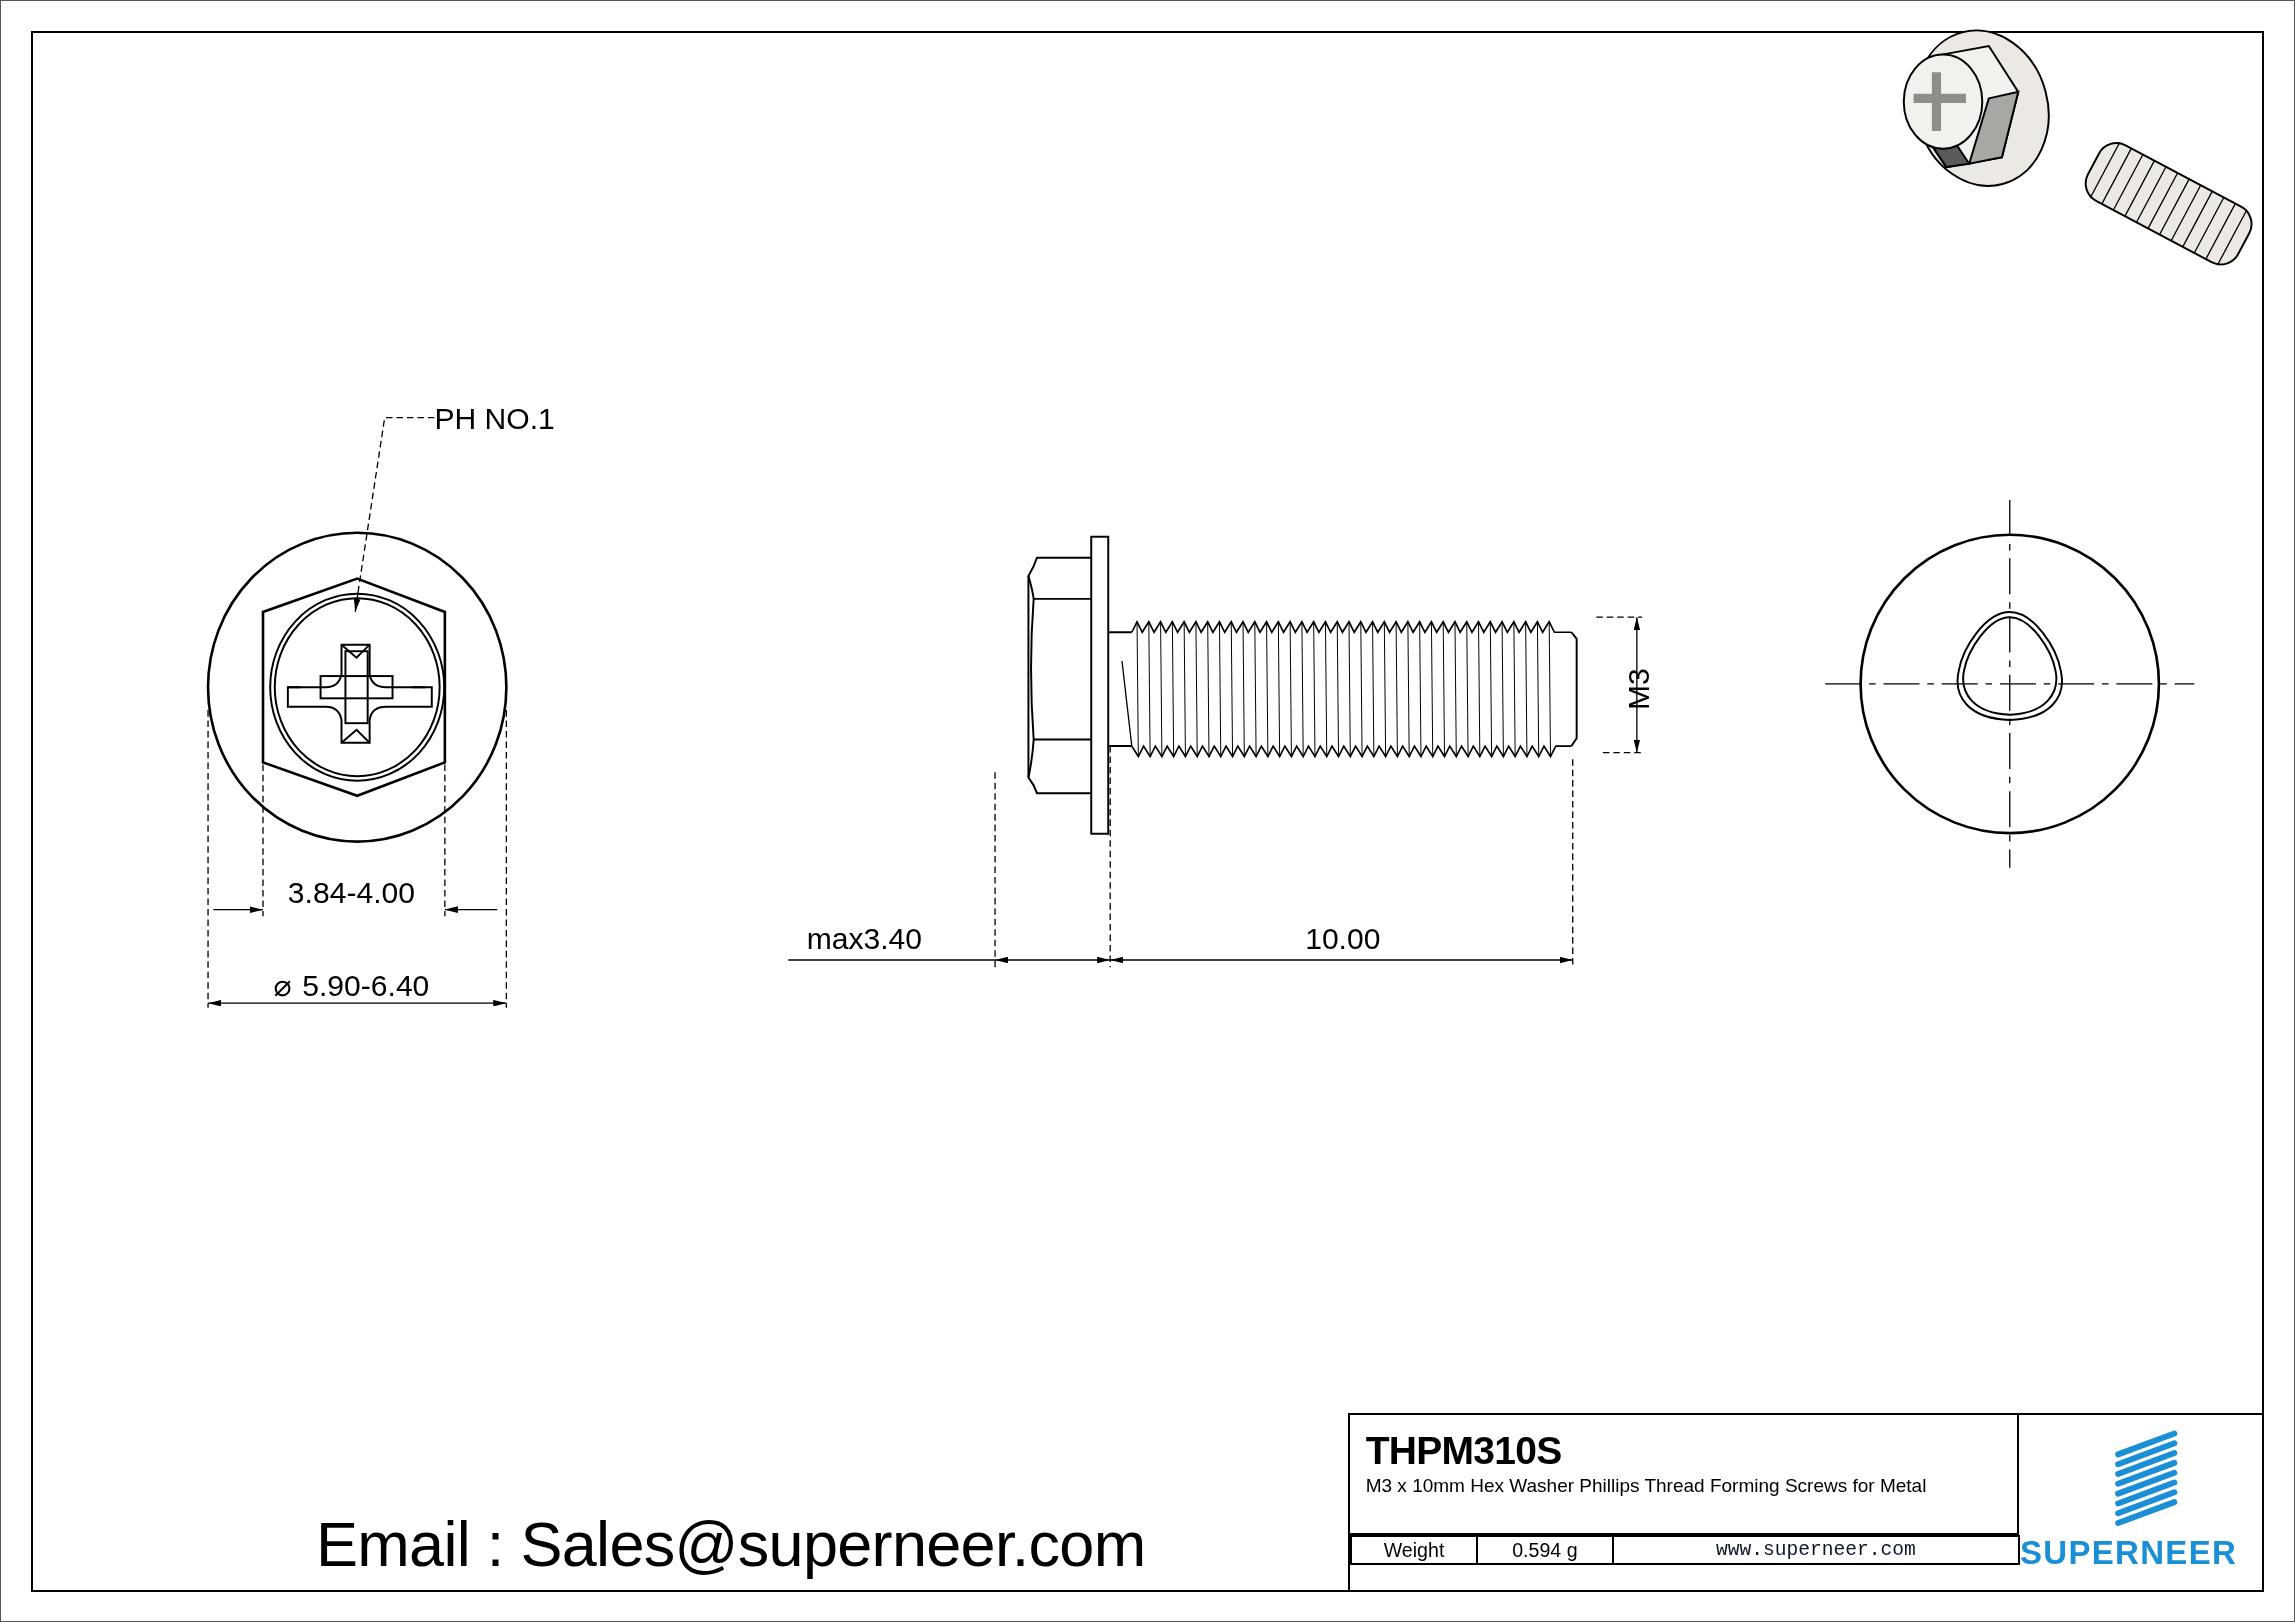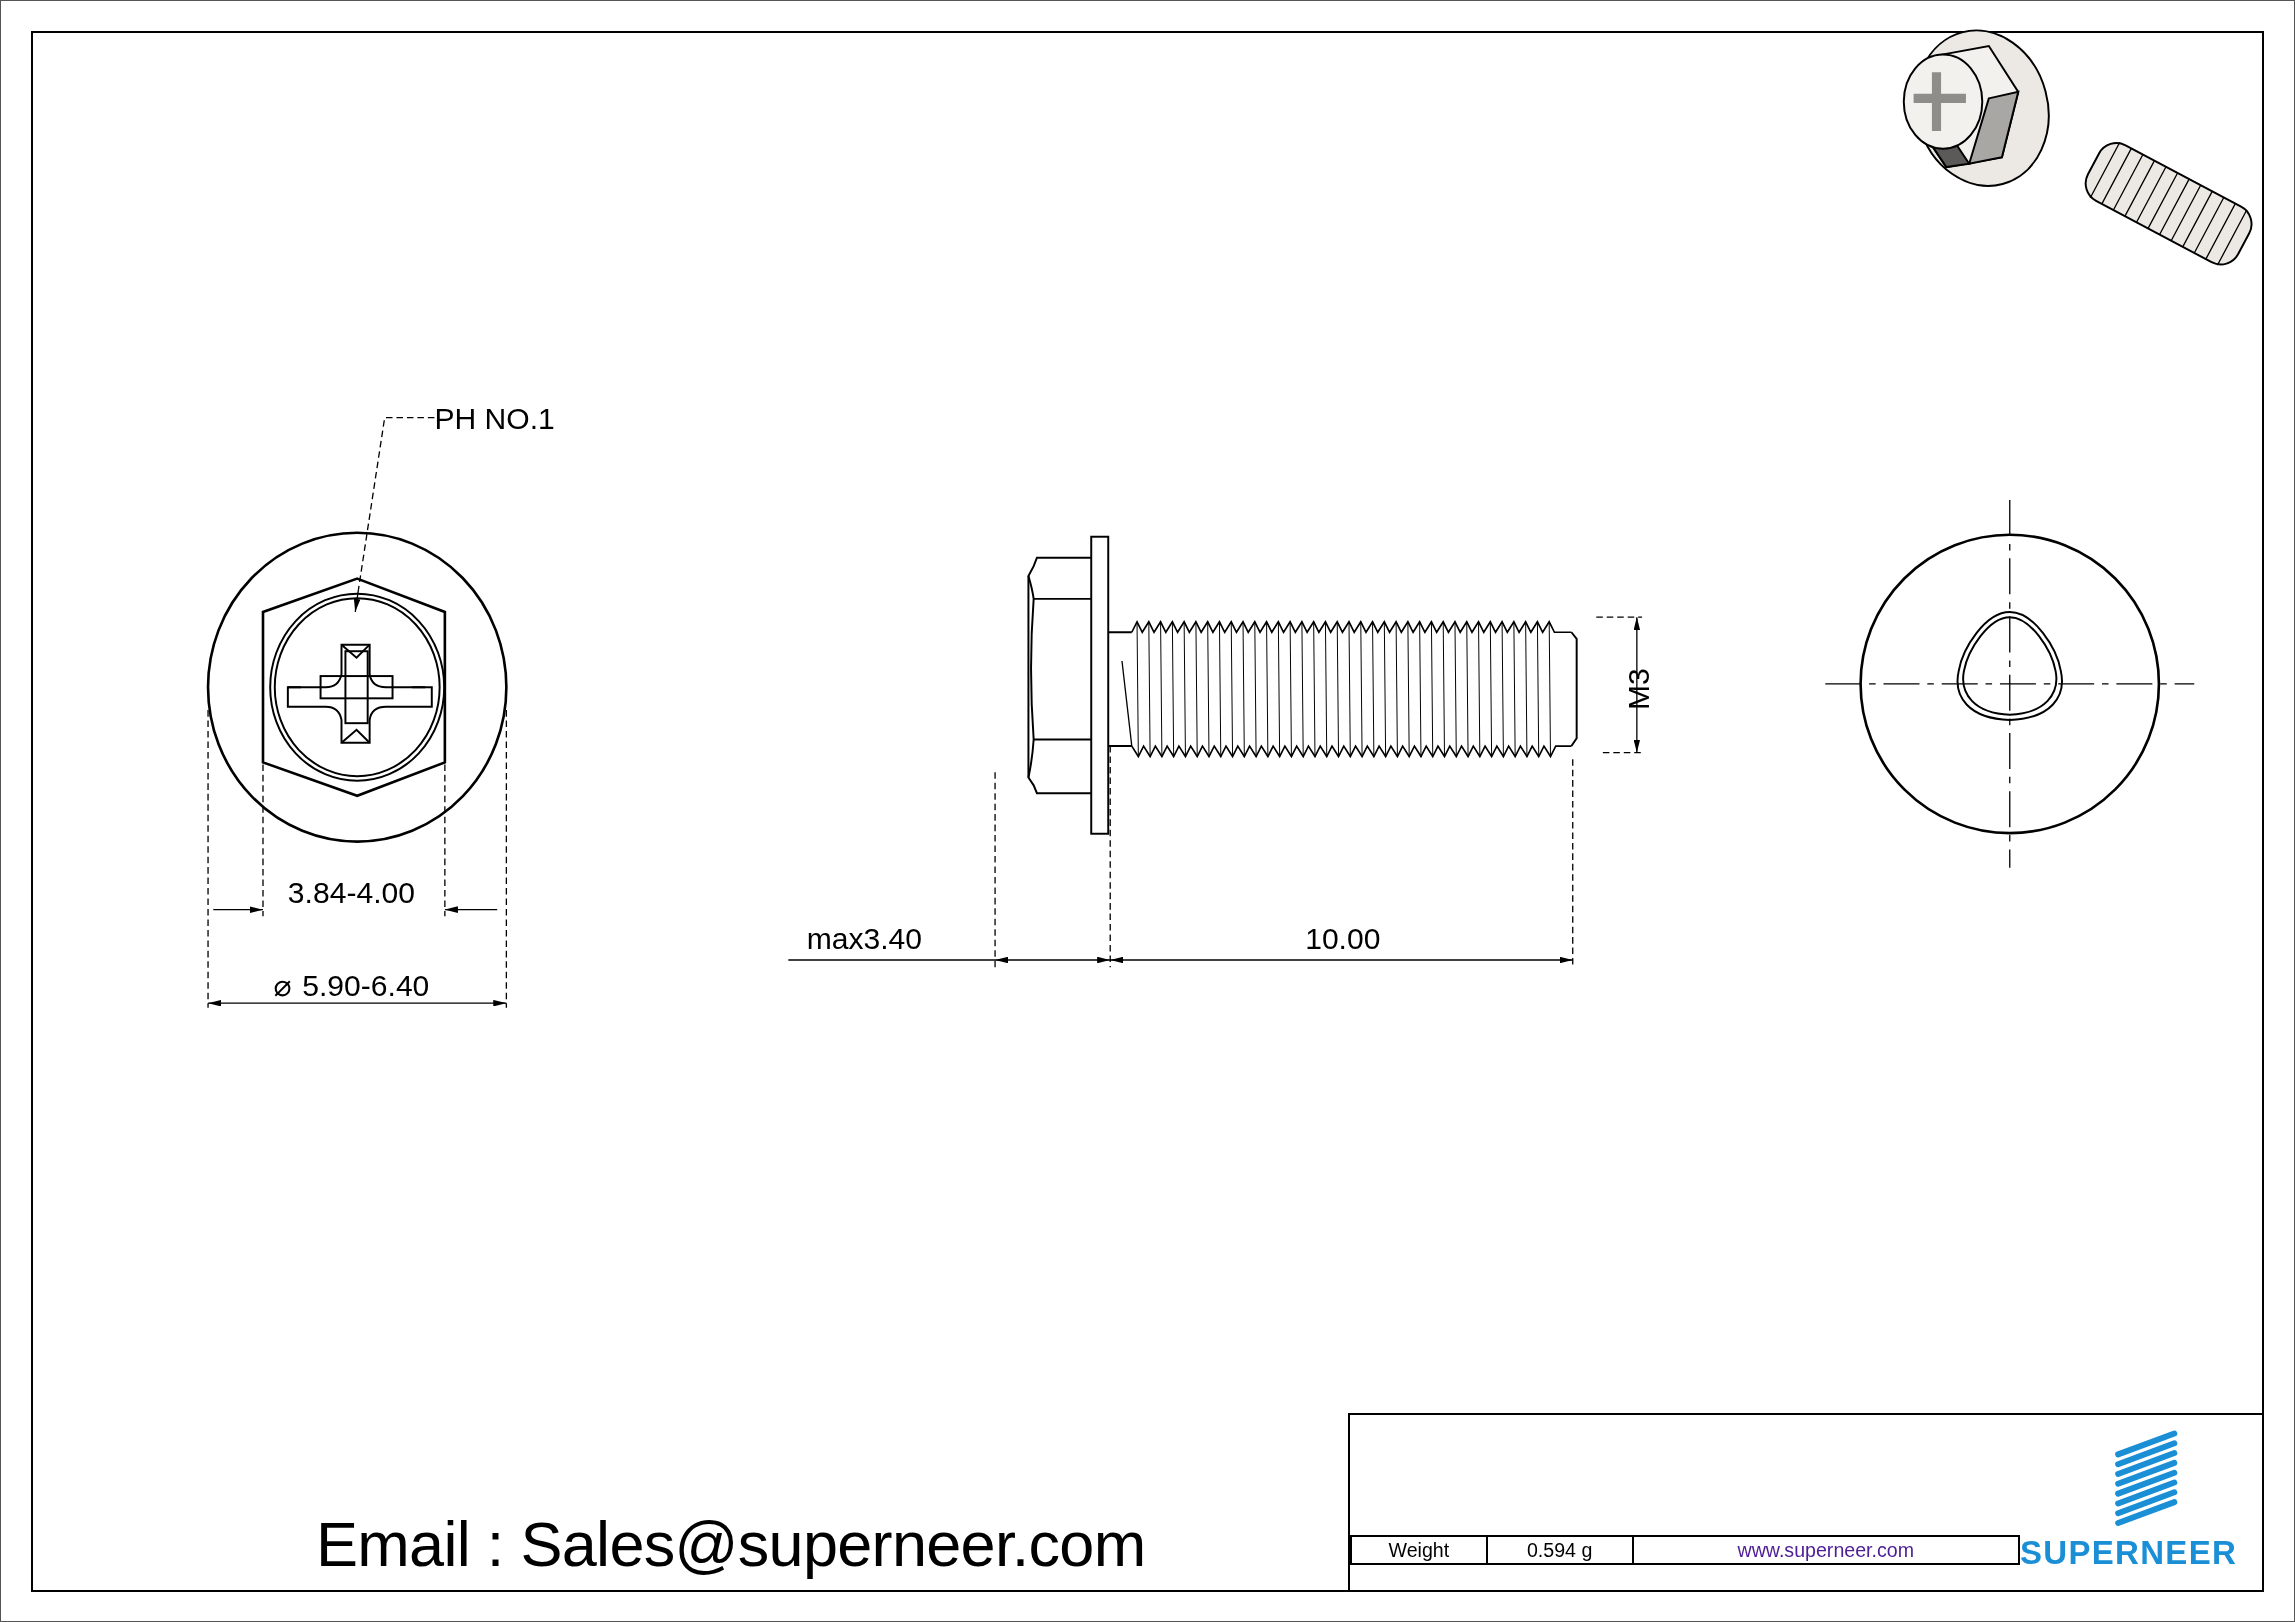--- a/index.html
+++ b/index.html
@@ -10,21 +10,21 @@
   .dim-text { font-family: "Liberation Sans", sans-serif; font-size: 46px; fill: #000; }
   .email { position: absolute; left: 316px; top: 1508px; font-size: 63px; white-space: nowrap; letter-spacing: -0.7px; }
   .title-block { position: absolute; left: 1348px; top: 1413px; width: 912px; height: 175px; border-top: 2.6px solid #000; border-left: 2.6px solid #000; }
   .tb-main { position: absolute; left: 0; top: 0; width: 667px; height: 118px; border-right: 2.6px solid #000; border-bottom: 2.6px solid #000; }
   .tb-part { position: absolute; left: 15.7px; top: 14.4px; font-size: 39px; font-weight: bold; letter-spacing: -0.7px; }
   .tb-desc { position: absolute; left: 15.7px; top: 60px; font-size: 19px; white-space: nowrap; }
   .tb-logo { position: absolute; left: 670px; top: 0; width: 242px; height: 175px; }
   .logo-text { position: absolute; left: 0; width: 216px; top: 119px; text-align: center; font-size: 33px; font-weight: bold; color: #1a8fd6; letter-spacing: 1.3px; }
   table.tb-props { position: absolute; left: 0; top: 120px; width: 670px; border-collapse: collapse; }
   table.tb-props td { border: 2px solid #000; height: 26px; font-size: 19.6px; text-align: center; padding: 0; }
-  table.tb-props td.url { color: #4c1d95; }
+  table.tb-props td.url { color: #0f172a; font-family: Liberation Mono, monospace; }
 </style>
 </head>
 <body>
 
 <div class="outer-frame"></div>
 <div class="inner-frame"></div>
 
 <svg class="drawing" viewBox="0 0 3508 2480" xmlns="http://www.w3.org/2000/svg">
   <defs>
     <marker id="arr" viewBox="0 0 20 10" refX="20" refY="5" markerWidth="20" markerHeight="10" orient="auto-start-reverse" markerUnits="userSpaceOnUse">
@@ -104,20 +104,24 @@
     <path d="M3040,150 L3085,140 L3060,240 L3010,250 Z" fill="#a9a7a4"></path>
     <path d="M2925,180 L2975,255 L3010,250 L2960,175 Z" fill="#5c5a58"></path>
     <ellipse cx="2970" cy="155" rx="60" ry="72" fill="#f3f1ee"></ellipse>
     <path d="M2960,110 L2960,200 M2925,150 L3005,150" stroke-width="14" stroke="#8f8d8a"></path>
   </g>
 </svg>
 
 <div class="email">Email : Sales@superneer.com</div>
 
 <div class="title-block">
+  <div class="tb-main">
+    <div class="tb-part">THPM310S</div>
+    <div class="tb-desc">M3 x 10mm Hex Washer Phillips Thread Forming Screws for Metal</div>
+  </div>
   <table class="tb-props">
     <tbody>
     <tr>
       <td>Weight</td>
       <td>0.594 g</td>
       <td class="url" colspan="2">www.superneer.com</td>
     </tr>
   </tbody>
     </table>
   <div class="tb-logo">

